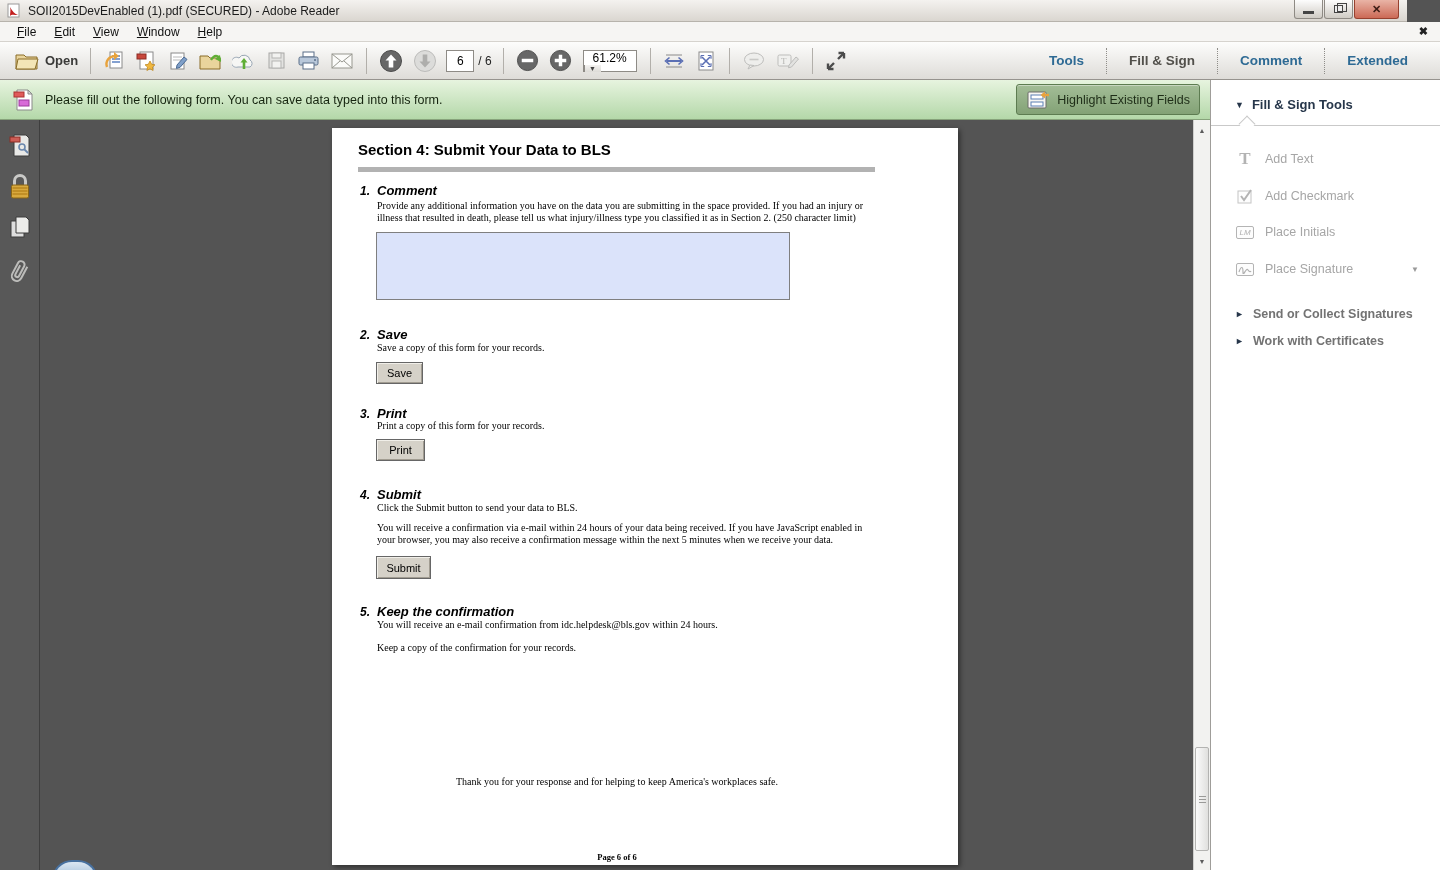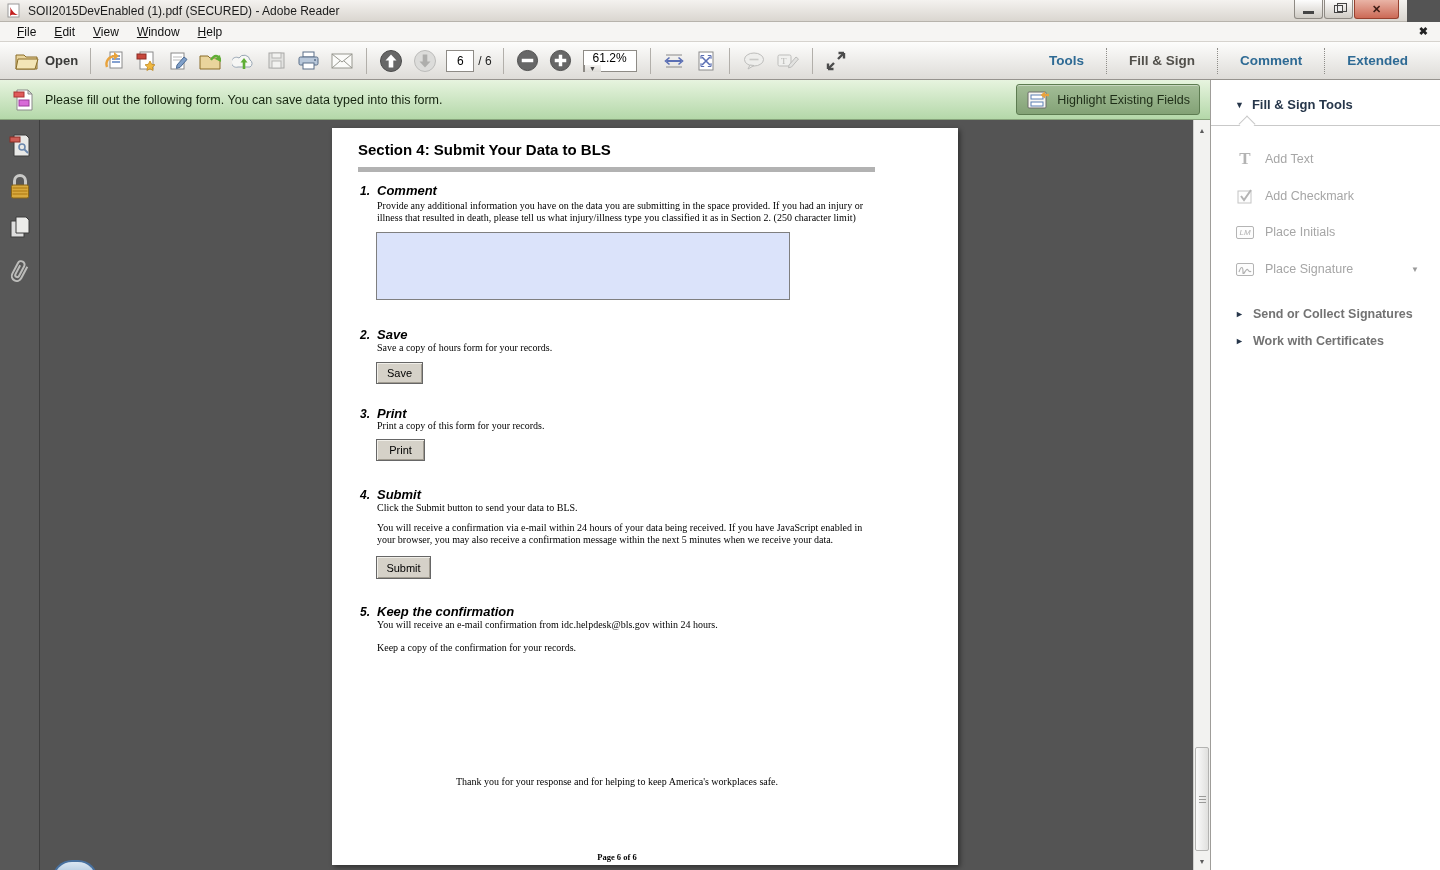--- a/index.html
+++ b/index.html
@@ -345,21 +345,21 @@
       <div class="pg-heading">Section 4: Submit Your Data to BLS</div>
       <div class="pg-rule"></div>
 
       <span class="pg-num" style="left:28px; top:56px">1.</span>
       <span class="pg-title" style="left:45px; top:55px">Comment</span>
       <div class="pg-body" style="top:72px">Provide any additional information you have on the data you are submitting in the space provided.  If you had an injury or illness that resulted in death, please tell us what injury/illness type you classified it as in Section 2. (250 character limit)</div>
       <textarea class="pg-textarea" style=""></textarea>
 
       <span class="pg-num" style="left:28px; top:200px">2.</span>
       <span class="pg-title" style="left:45px; top:199px">Save</span>
-      <div class="pg-body" style="top:214px">Save a copy of hours form for your records.</div>
+      <div class="pg-body" style="top:214px">Save a copy of this form for your records.</div>
       <div class="pg-btn" style="left:44px; top:234px; width:47px; height:22px">Save</div>
 
       <span class="pg-num" style="left:28px; top:279px">3.</span>
       <span class="pg-title" style="left:45px; top:278px">Print</span>
       <div class="pg-body" style="top:292px">Print a copy of this form for your records.</div>
       <div class="pg-btn" style="left:44px; top:311px; width:49px; height:22px">Print</div>
 
       <span class="pg-num" style="left:28px; top:360px">4.</span>
       <span class="pg-title" style="left:45px; top:359px">Submit</span>
       <div class="pg-body" style="top:374px">Click the Submit button to send your data to BLS.</div>

